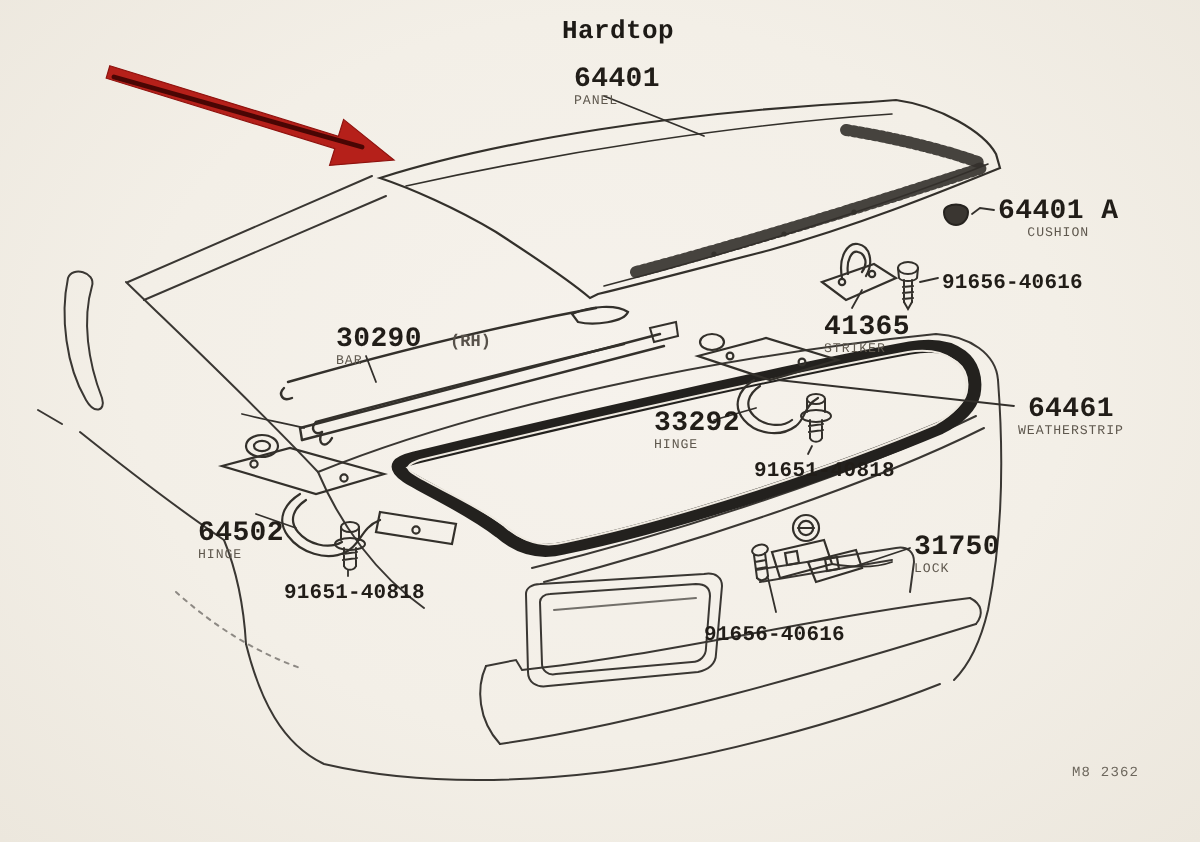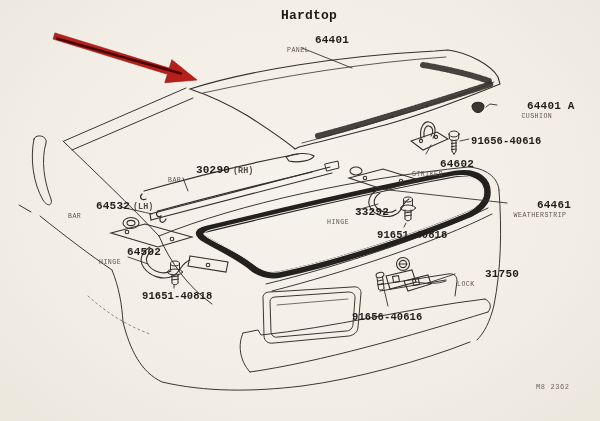--- a/index.html
+++ b/index.html
@@ -6,23 +6,23 @@
   #page{
     position:relative;
     width:600px;height:421px;
     background:
       radial-gradient(ellipse at 50% 45%, #f6f2ec 0%, #f3efe7 55%, #ece7dd 100%);
     overflow:hidden;
     font-family:Liberation Mono, monospace;
   }
   svg{position:absolute;left:0;top:0;}
   .label{position:absolute;white-space:nowrap;color:#211d18;line-height:1;}
-  .num{font-weight:bold;font-size:11px;letter-spacing:.2px;color:#211d18;margin-left:28px;}
+  .num{font-weight:bold;font-size:14px;letter-spacing:.2px;color:#211d18;}
   .num-sm{font-weight:bold;font-size:10.5px;letter-spacing:.1px;color:#211d18;}
-  .side{font-weight:bold;font-size:8.5px;color:#57514a;margin-left:3px;text-align:right;}
+  .side{font-weight:bold;font-size:8.5px;color:#57514a;margin-left:14px;text-align:right;}
   .sub{display:block;font-size:6.6px;letter-spacing:.45px;color:#5f584e;margin-top:1px;}
   .title{font-weight:bold;font-size:13px;color:#1d1a16;letter-spacing:.2px;}
   .figcode{font-size:7px;color:#6d675d;letter-spacing:.6px;}
 </style>
 </head>
 <body>
 
 <div id="page">
 
   <svg width="600" height="421" viewBox="0 0 600 421">
@@ -208,49 +208,45 @@
   <div class="label" style="left:499px;top:97px;text-align:center;">
     <span class="num">64401 A</span>
     <span class="sub">CUSHION</span>
   </div>
 
   <div class="label" style="left:471px;top:132px;">
     <span class="num-sm">91656-40616</span>
   </div>
 
   <div class="label" style="left:412px;top:155px;">
-    <span class="num">64602</span>
+    <span class="num">41365</span>
     <span class="sub">STRIKER</span>
   </div>
 
   <div class="label" style="left:168px;top:161px;">
     <span class="num">30290</span><span class="side">(RH)</span>
     <span class="sub">BAR</span>
   </div>
 
-  <div class="label" style="left:68px;top:197px;">
-    <span class="num">64532</span><span class="side">(LH)</span>
-    <span class="sub">BAR</span>
-  </div>
 
   <div class="label" style="left:327px;top:203px;">
     <span class="num">33292</span>
     <span class="sub">HINGE</span>
   </div>
 
   <div class="label" style="left:509px;top:196px;text-align:center;">
     <span class="num">64461</span>
     <span class="sub">WEATHERSTRIP</span>
   </div>
 
   <div class="label" style="left:377px;top:226px;">
     <span class="num-sm">91651-40818</span>
   </div>
 
-  <div class="label" style="left:99px;top:243px;">
+  <div class="label" style="left:99px;top:258px;">
     <span class="num">64502</span>
     <span class="sub">HINGE</span>
   </div>
 
   <div class="label" style="left:142px;top:287px;">
     <span class="num-sm">91651-40818</span>
   </div>
 
   <div class="label" style="left:457px;top:265px;">
     <span class="num">31750</span>

